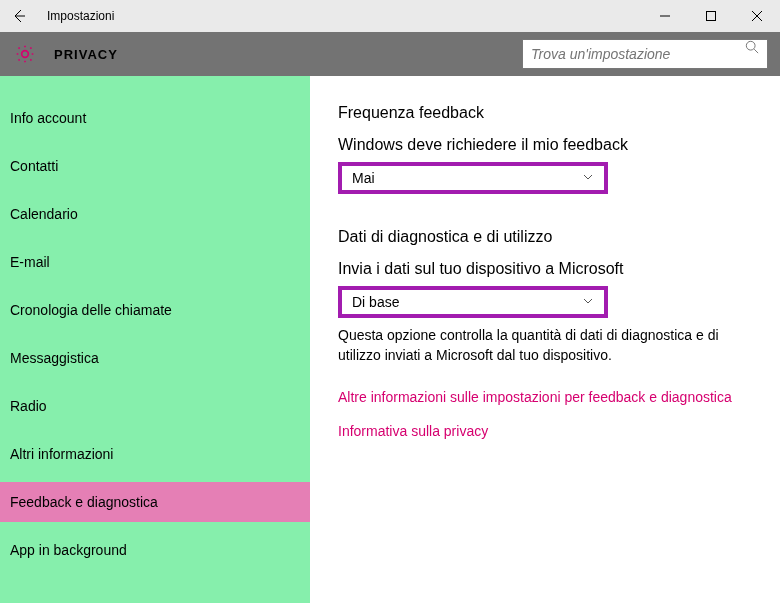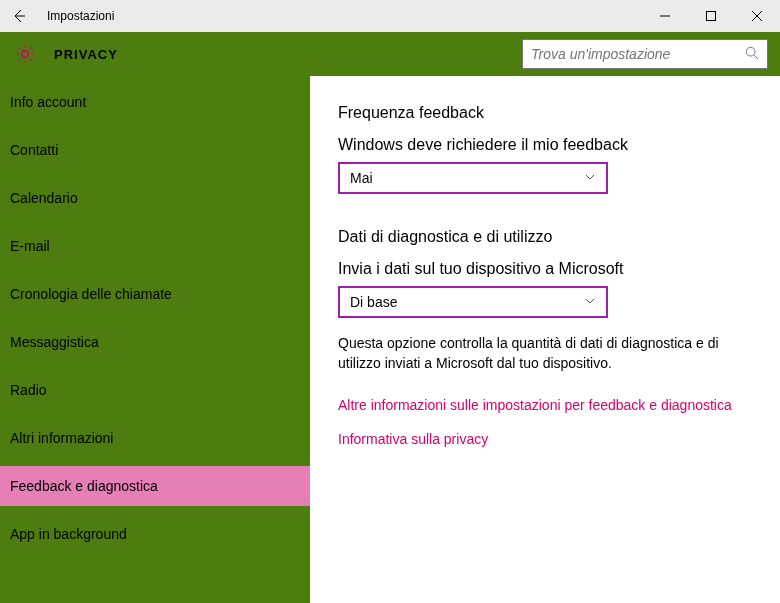--- a/index.html
+++ b/index.html
@@ -33,56 +33,56 @@
   .titlebar .title { margin-left: 12px; }
   .titlebar .spacer { flex: 1; }
   .winbtn {
     width: 46px; height: 32px;
     display: flex; align-items: center; justify-content: center;
     font-size: 14px; font-family: "Segoe MDL2 Assets", sans-serif;
     cursor: pointer;
   }
   .header {
     height: 44px;
-    background: #4d7c0f;
+    background: #737373;
     display: flex;
     align-items: center;
     padding: 0 10px 0 14px;
   }
   .gear {
     width: 22px; height: 22px;
     display: flex; align-items: center; justify-content: center;
     color: #d6006f;
   }
   .page-title {
     margin-left: 18px;
     font-weight: 600;
     letter-spacing: 1px;
     font-size: 13px;
   }
   .header .spacer { flex: 1; }
   .search {
     width: 246px; height: 30px;
     border: 1px solid #777;
     background: #fff;
-    display: flex; align-items: center;
+    display: flex; 
     padding: 0 8px;
     margin-right: 2px;
   }
   .search input {
     flex: 1; border: none; outline: none;
     font-size: 14px; font-style: italic; color: #666;
     background: transparent;
   }
   .search .sicon { color: #555; }
   .body { display: flex; height: calc(603px - 76px); }
   .sidebar {
     width: 310px;
-    background: #4d7c0f;
-    padding-top: 6px;
+    background: #86efac;
+    padding-top: 22px;
   }
   .side-item {
     padding: 12px 10px;
     font-size: 14px;
     cursor: pointer;
     margin-bottom: 8px;
   }
   .side-item.active { background: #e57fb5; }
   .content {
     flex: 1;
@@ -91,21 +91,21 @@
     color: #000;
   }
   .section-h {
     font-size: 16px;
     font-weight: 300;
     margin-bottom: 14px;
   }
   .label { margin-bottom: 8px; font-size: 16px; }
   .dropdown {
     width: 270px; height: 32px;
-    border: 2px solid #a21caf;
+    border: 4px solid #a21caf;
     display: flex; align-items: center;
     padding: 0 10px;
     margin-bottom: 34px;
     cursor: pointer;
     justify-content: space-between;
   }
   .dropdown .chev { color: #555; }
   .desc { font-size: 14px; line-height: 1.4; margin-bottom: 24px; }
   .link { color: #d6006f; font-size: 14px; margin-bottom: 18px; cursor: pointer; }
 </style>
@@ -177,21 +177,21 @@
       <span>Mai</span>
       <span class="chev">
         <svg width="12" height="12" viewBox="0 0 12 12">
             <path d="M2 4 L6 8 L10 4" stroke="#555" stroke-width="1" fill="none"></path>
           </svg>
       </span>
     </div>
 
     <div class="section-h">Dati di diagnostica e di utilizzo</div>
     <div class="label">Invia i dati sul tuo dispositivo a Microsoft</div>
-    <div class="dropdown" style="margin-bottom:16px;">
+    <div class="dropdown" style="margin-bottom:8px;">
       <span>Di base</span>
       <span class="chev">
         <svg width="12" height="12" viewBox="0 0 12 12">
             <path d="M2 4 L6 8 L10 4" stroke="#555" stroke-width="1" fill="none"></path>
           </svg>
       </span>
     </div>
     <div class="desc">Questa opzione controlla la quantità di dati di diagnostica e di utilizzo inviati a Microsoft dal tuo dispositivo.</div>
 
     <div class="link">Altre informazioni sulle impostazioni per feedback e diagnostica</div>

